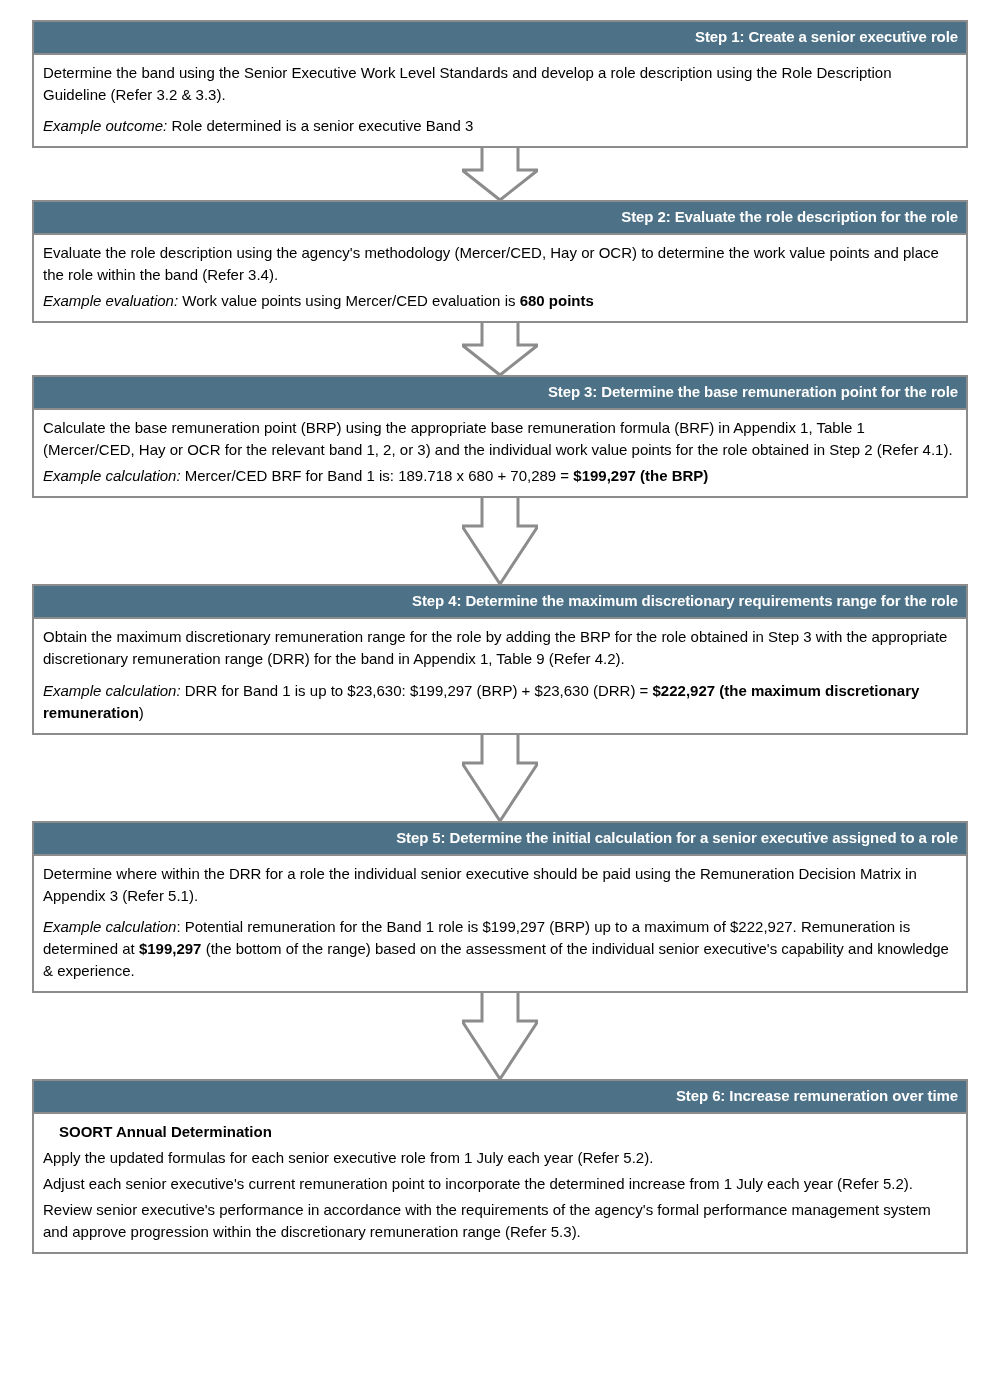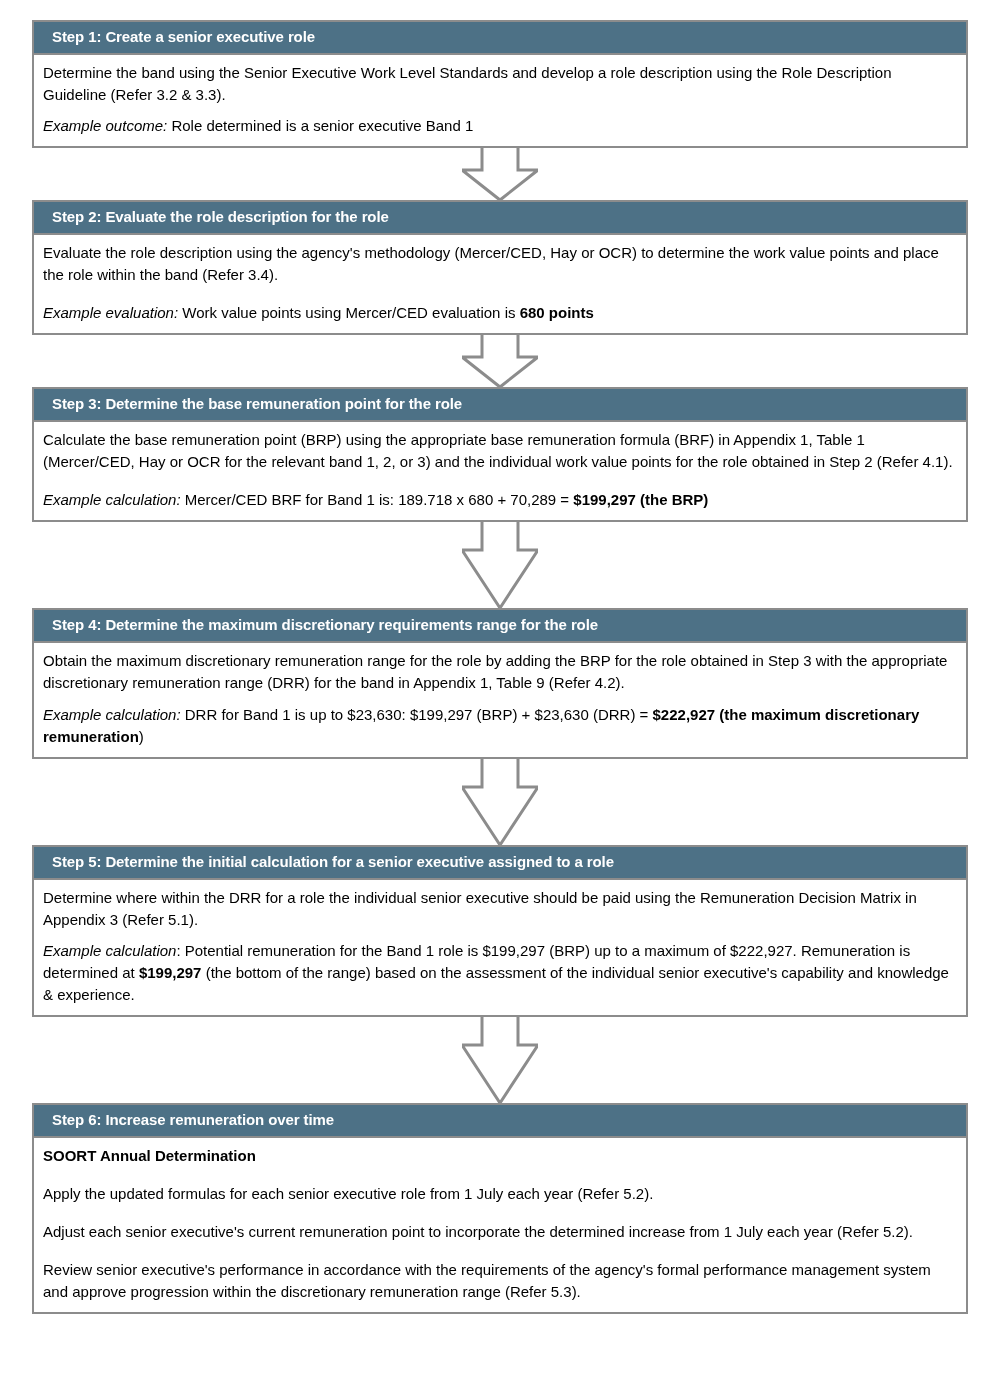--- a/index.html
+++ b/index.html
@@ -29,44 +29,44 @@
     background: #ffffff;
     margin: 0 0 0 0;
   }
 
   .step-header {
     background: #4d7186;
     color: #ffffff;
     font-weight: bold;
     font-size: 15px;
     line-height: 1.2;
-    text-align: left;
+    text-align: right;
     padding: 6px 8px 7px 18px;
     border-bottom: 2px solid #8c8c8c;
     letter-spacing: -0.1px;
   }
 
   .step-body {
     background: #ffffff;
     padding: 7px 9px 9px 9px;
     border-radius: 9px;
   }
 
   .step-body p {
     margin: 0;
     font-size: 15px;
     line-height: 1.47;
     color: #000000;
   }
-  .step-body p + p { margin-top: 16px; }
+  .step-body p + p { margin-top: 4px; }
   .step-body p.spaced { margin-top: 9px; }
 
   .step-body .em { font-style: italic; }
   .step-body .strong { font-weight: bold; }
-  .step-body .subhead { font-weight: bold; }
+  .step-body .subhead { font-weight: bold; margin-left: 16px; }
 
   
   .arrow-gap {
     position: relative;
     height: 52px;
     width: 936px;
   }
   .arrow-gap.tall { height: 86px; }
 
   .arrow-gap svg {
@@ -78,21 +78,21 @@
   }
 </style>
 </head>
 <body>
 
 <div class="flow">
     <div class="step-box">
       <div class="step-header">Step 1: Create a senior executive role</div>
       <div class="step-body">
         <p><span>Determine the band using the Senior Executive Work Level Standards and develop a role description using the Role Description Guideline (Refer 3.2 &amp; 3.3).</span></p>
-        <p class="spaced"><span class="em">Example outcome:</span><span>  Role determined is a senior executive Band 1</span></p>
+        <p class="spaced"><span class="em">Example outcome:</span><span>  Role determined is a senior executive Band 3</span></p>
       </div>
     </div>
     <div class="arrow-gap">
       <svg width="76" height="56" viewBox="0 0 76 56">
         <polyline points="20,0 20,24 0,24 38,54 76,24 56,24 56,0" fill="none" stroke="#8c8c8c" stroke-width="3" stroke-linejoin="miter"></polyline>
       </svg>
     </div>
     <div class="step-box">
       <div class="step-header">Step 2: Evaluate the role description for the role</div>
       <div class="step-body">

